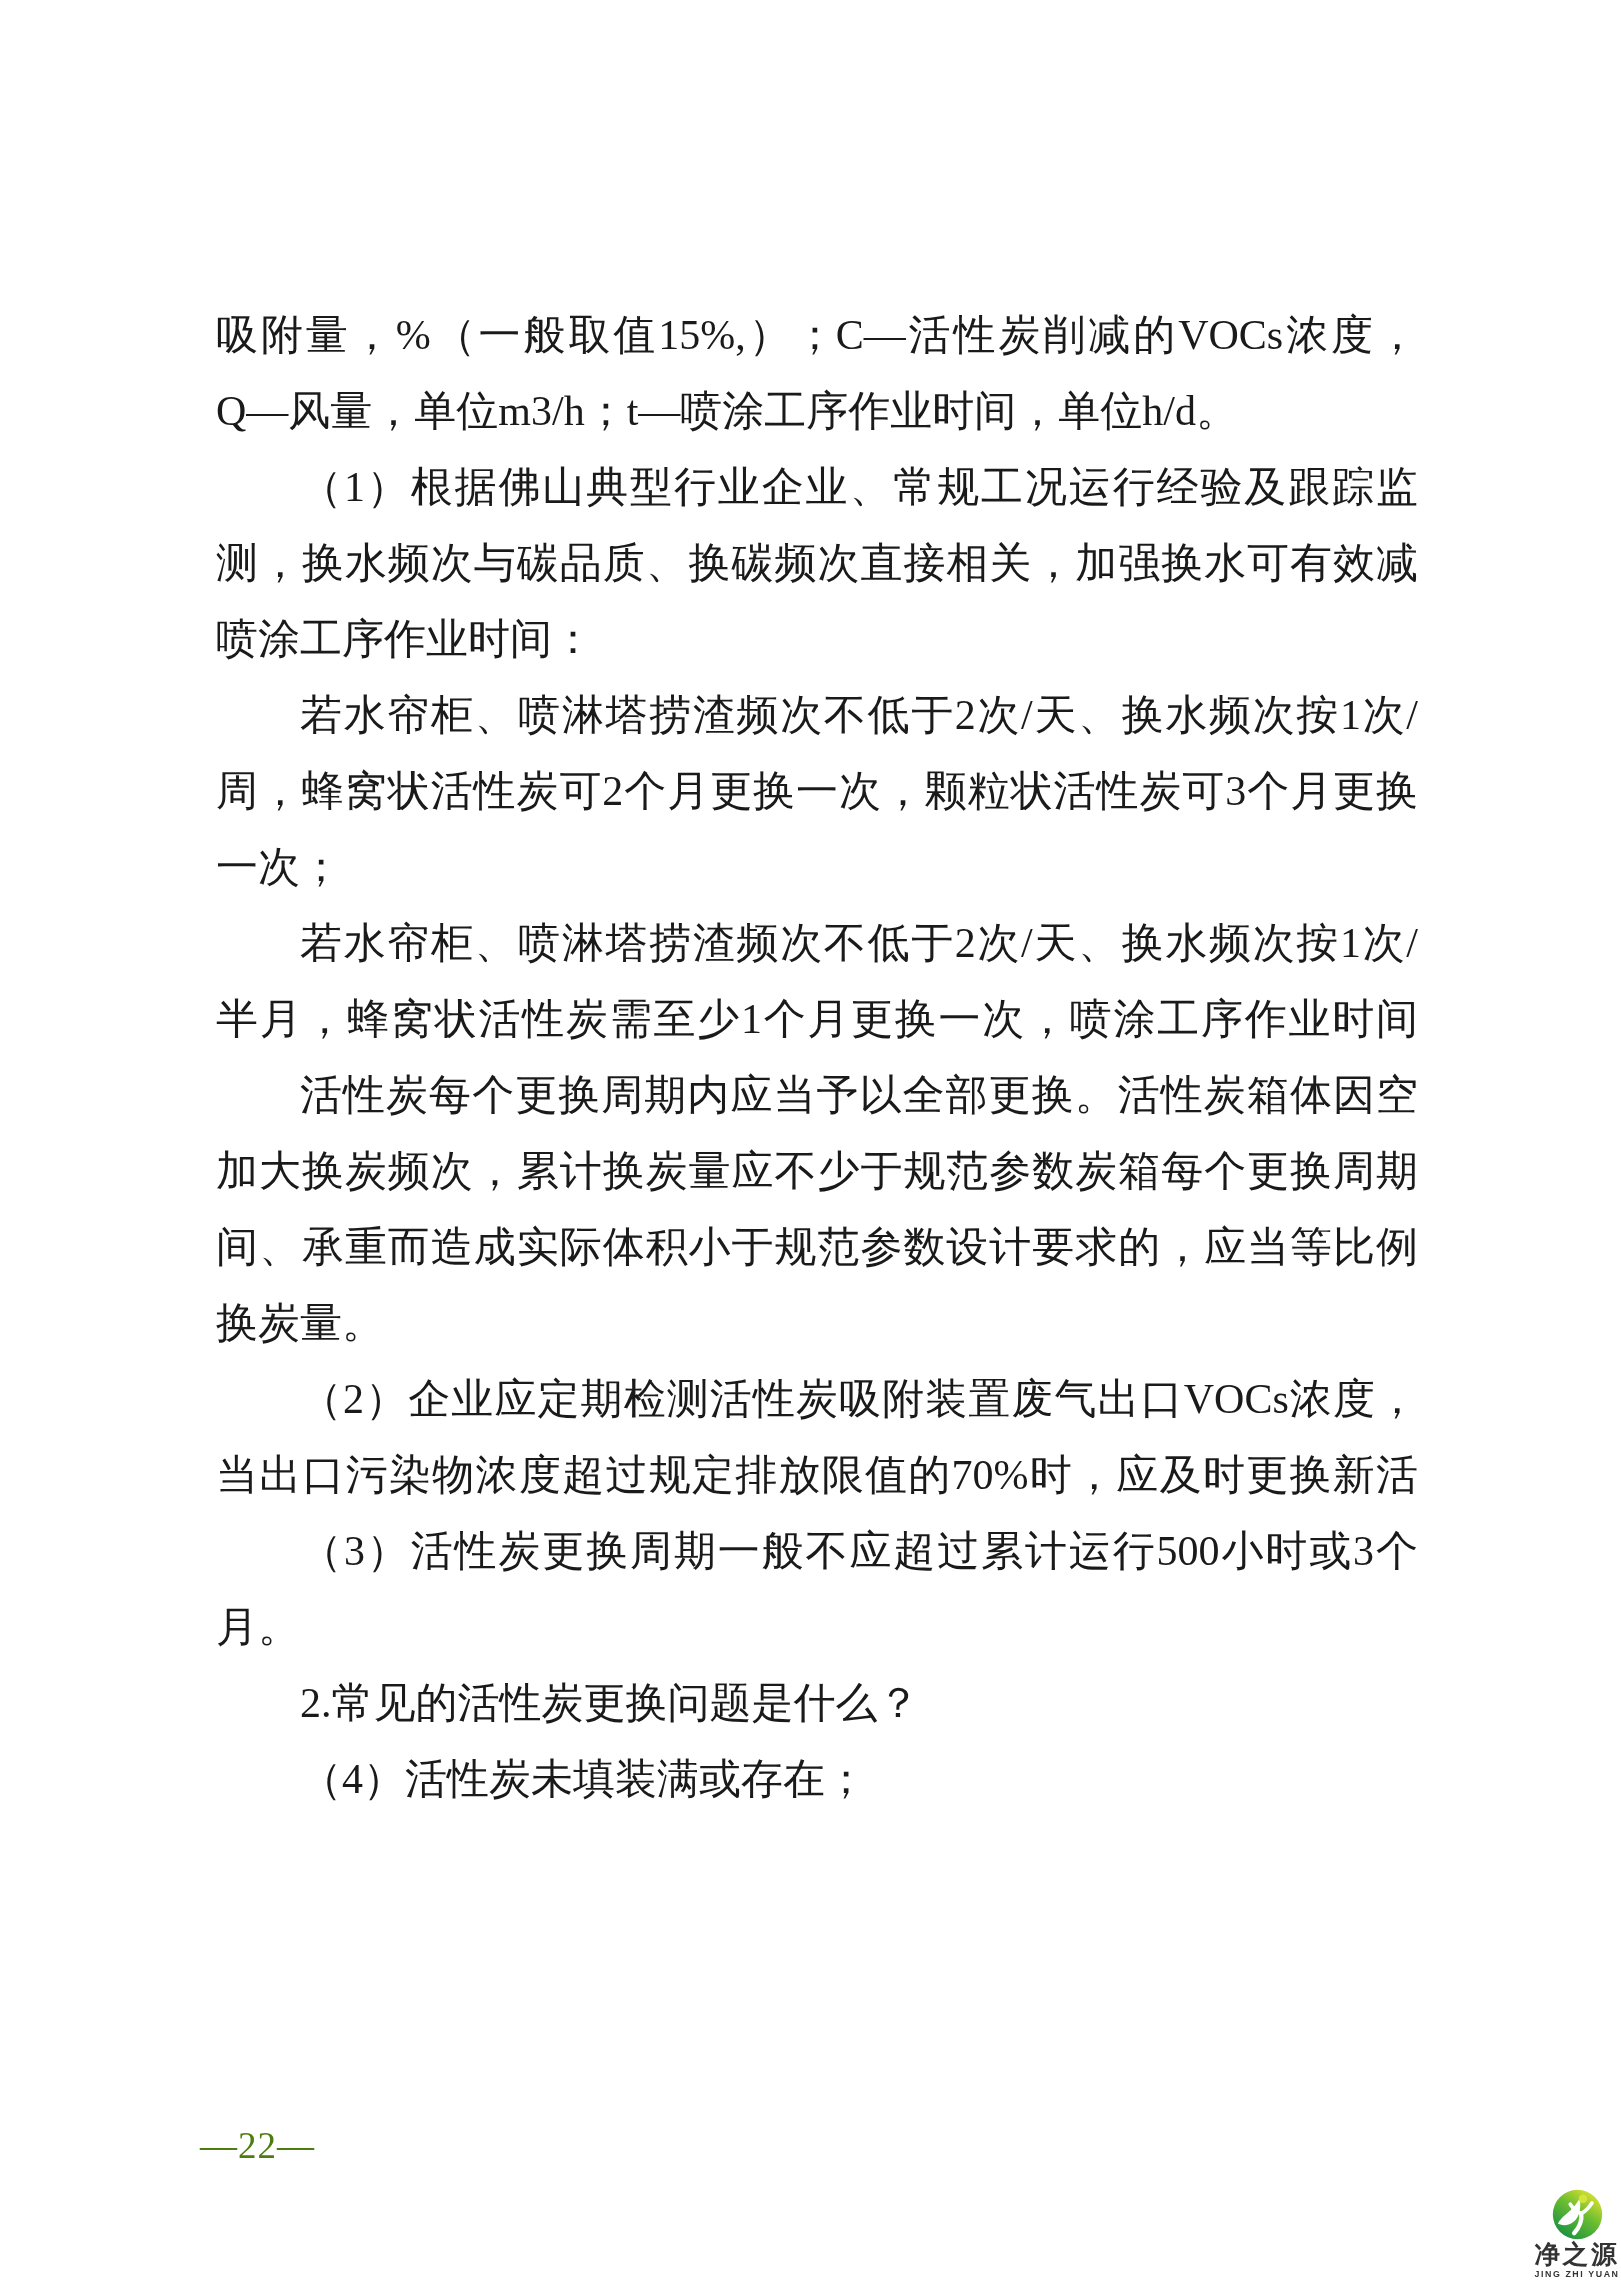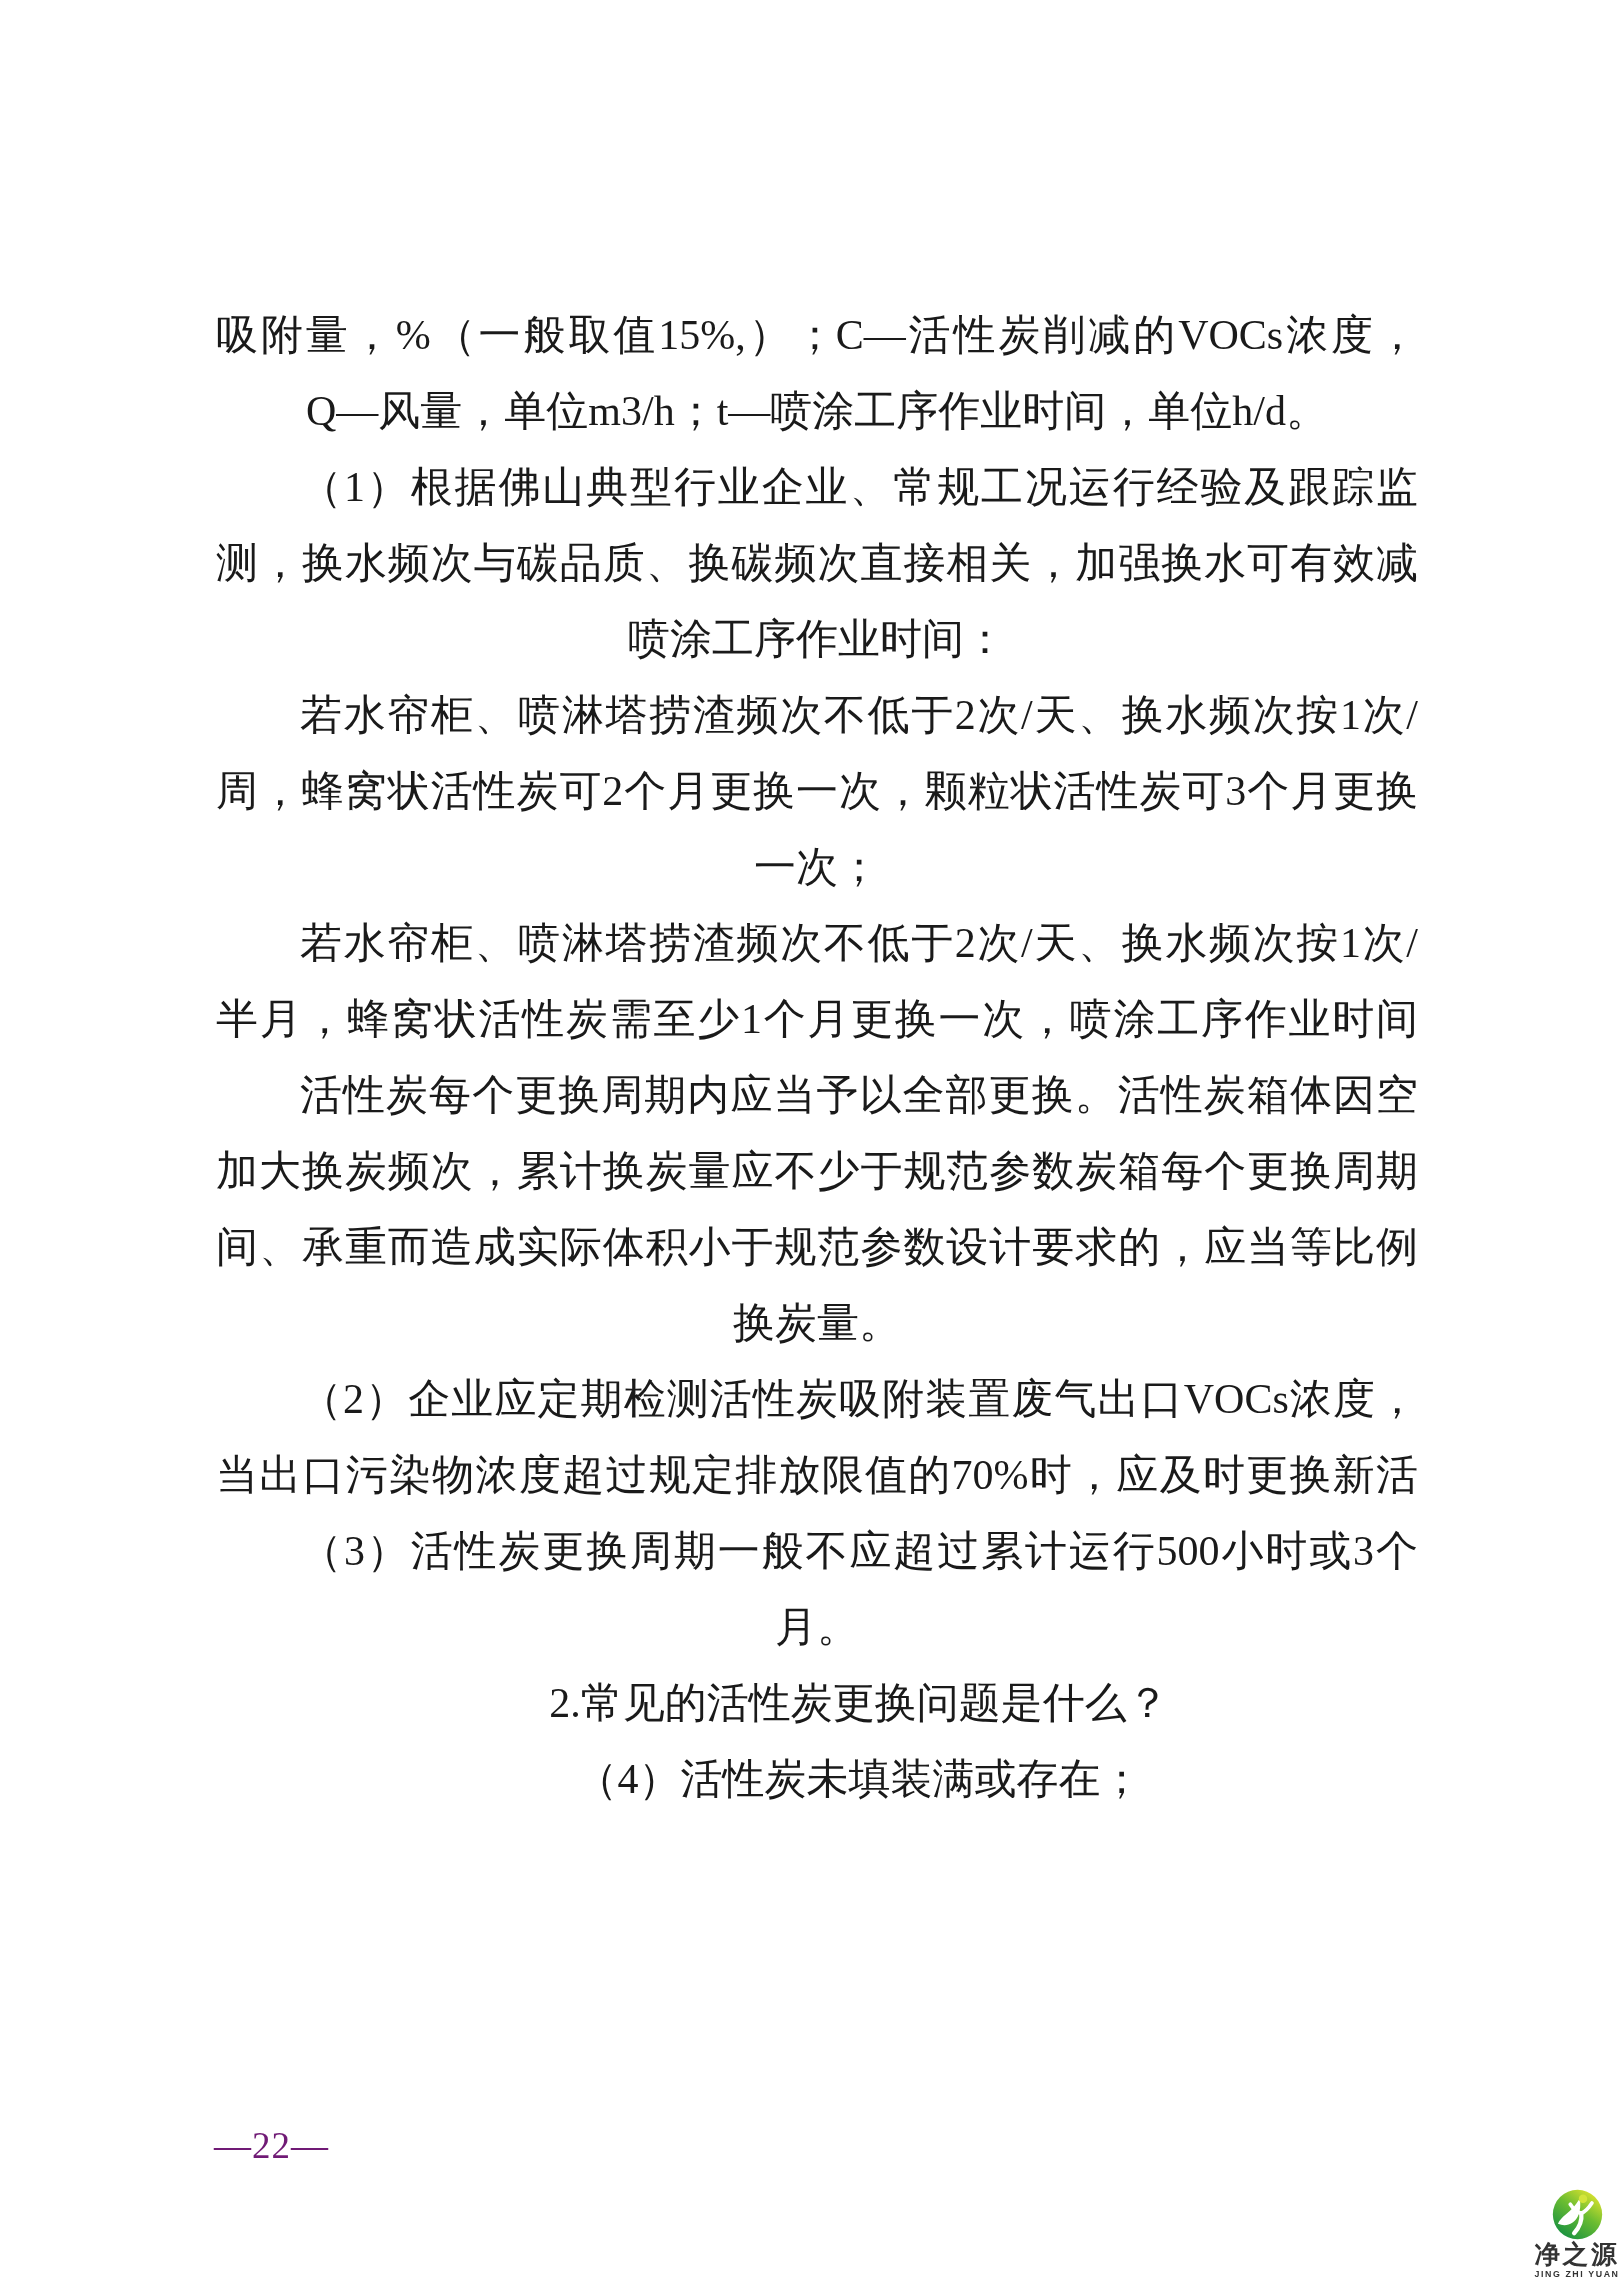--- a/index.html
+++ b/index.html
@@ -21,39 +21,39 @@
     left: 216px;
     top: 297px;
     width: 1202px;
   }
   .line {
     height: 76px;
     line-height: 76px;
     font-size: 42px;
     white-space: nowrap;
     overflow: hidden;
-    text-align: center;
+    text-align: left;
   }
   .line.indent {
     text-indent: 84px;
   }
   .line.full {
     white-space: normal;
     text-align: justify;
     text-align-last: justify;
     text-justify: inter-character;
   }
   .page-number {
     position: absolute;
-    left: 214px;
+    left: 200px;
     top: 2125px;
     font-size: 37px;
     line-height: 41px;
     letter-spacing: 1px;
-    color: #701a75;
+    color: #4d7c0f;
   }
   .logo {
     position: absolute;
     left: 1530px;
     top: 2189px;
     width: 94px;
     text-align: center;
     font-family: "Liberation Sans", "DejaVu Sans", sans-serif;
   }
   .logo svg {

